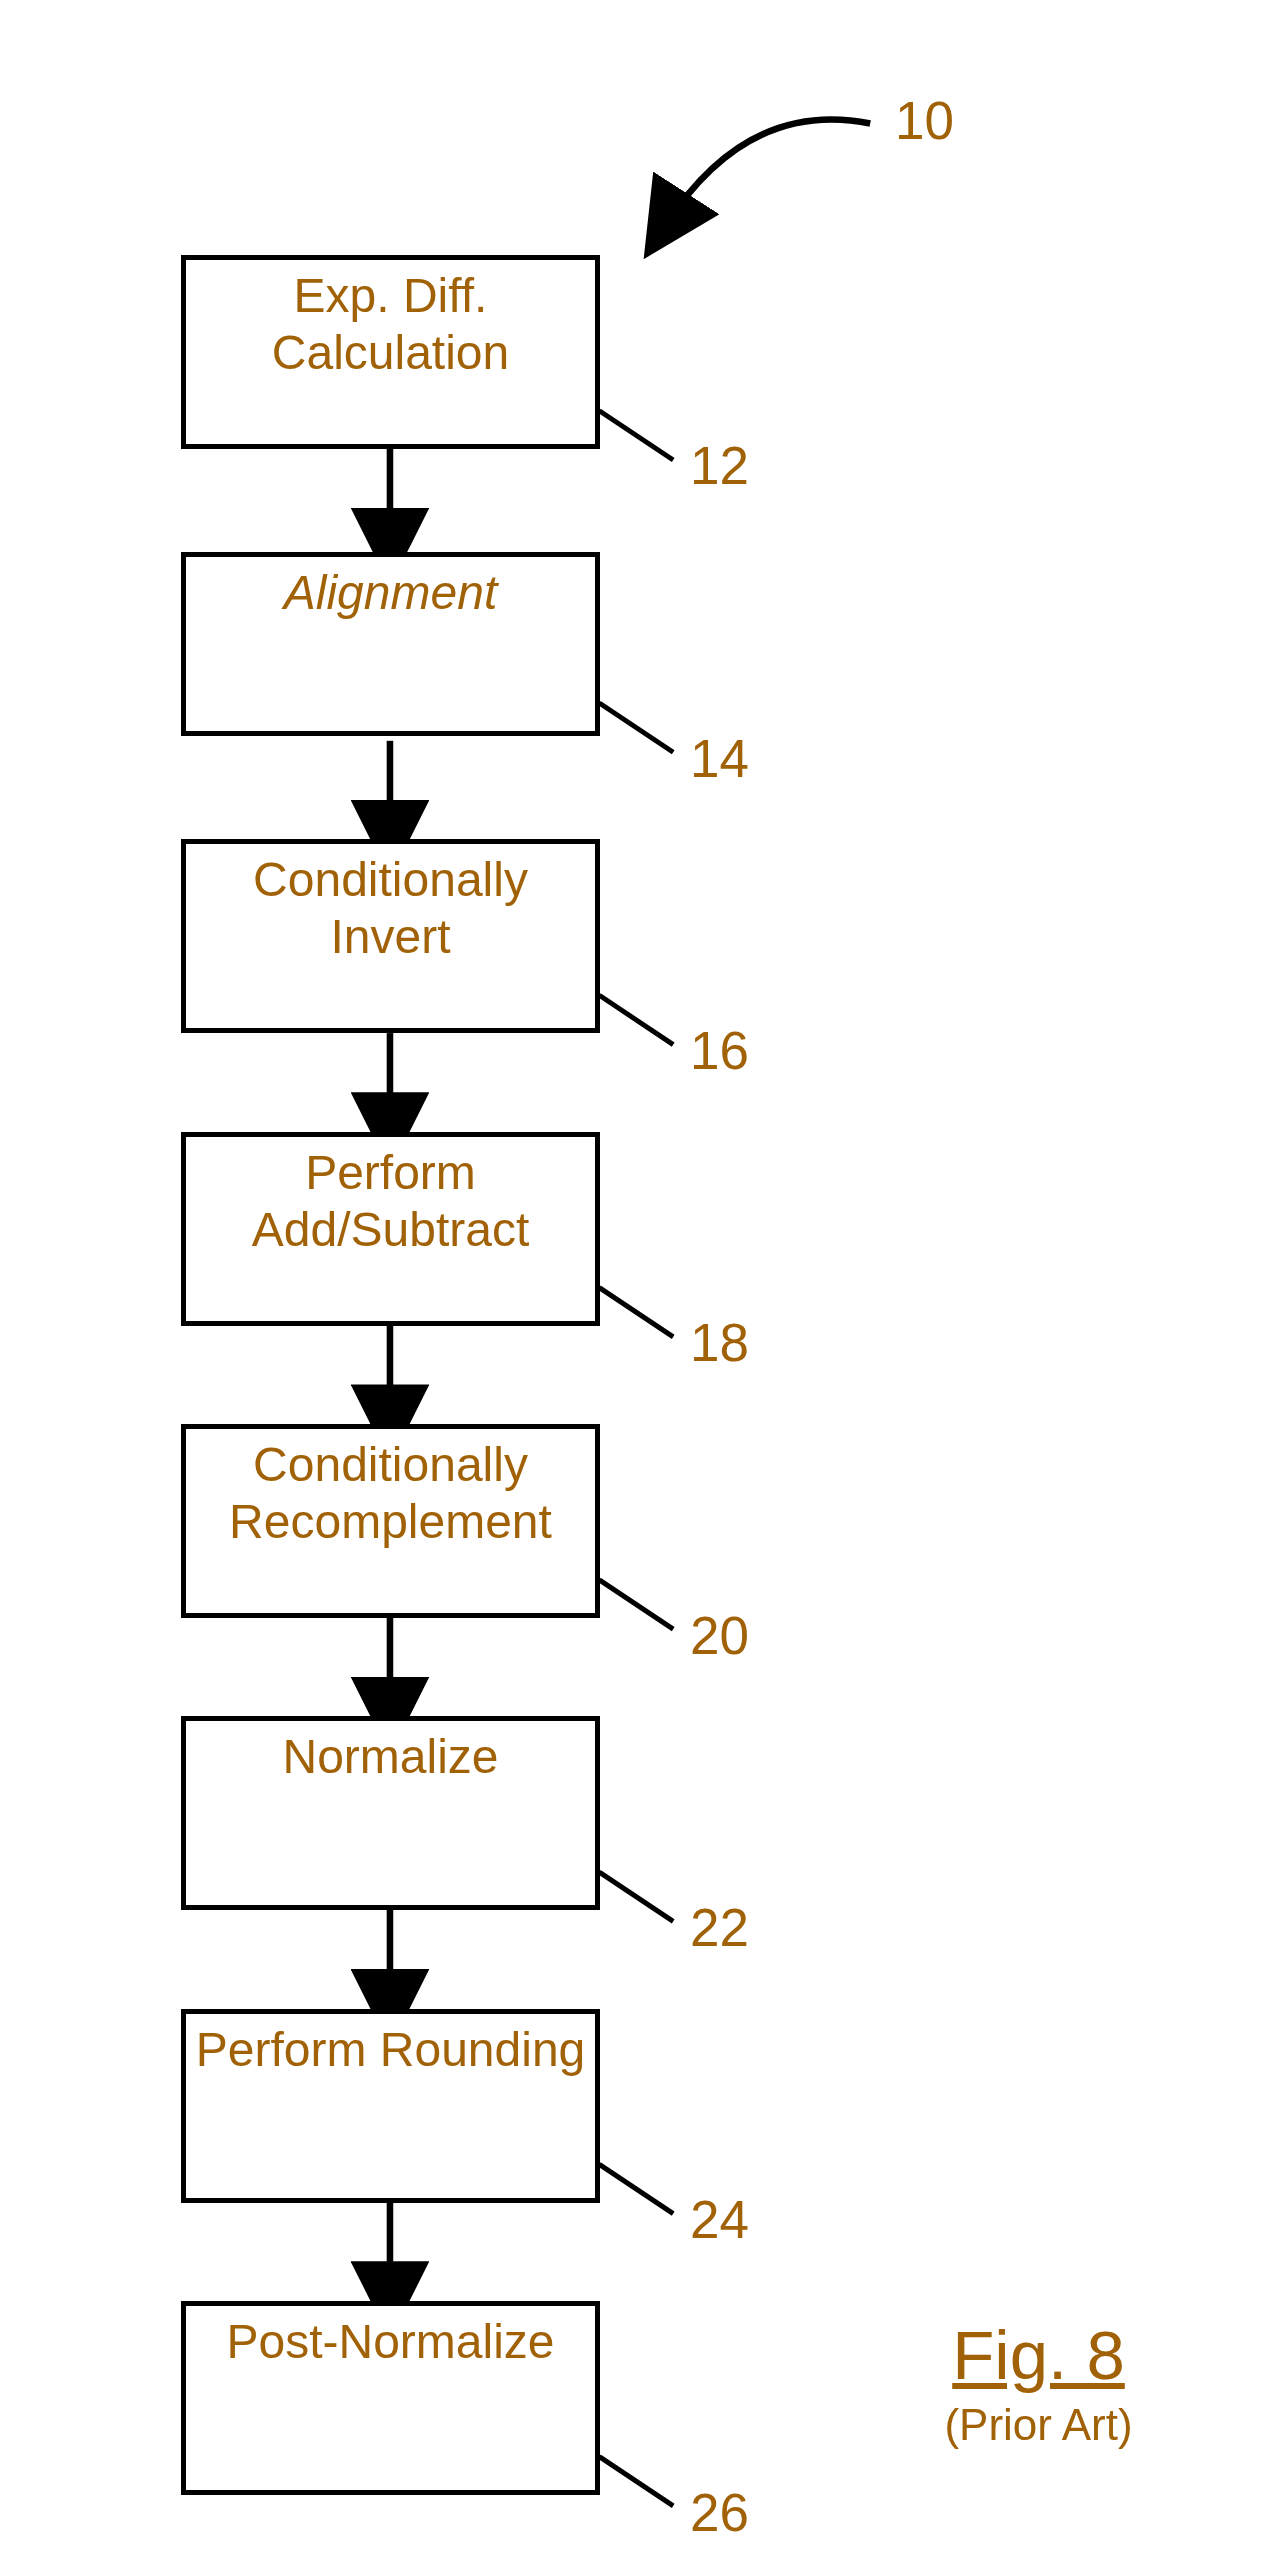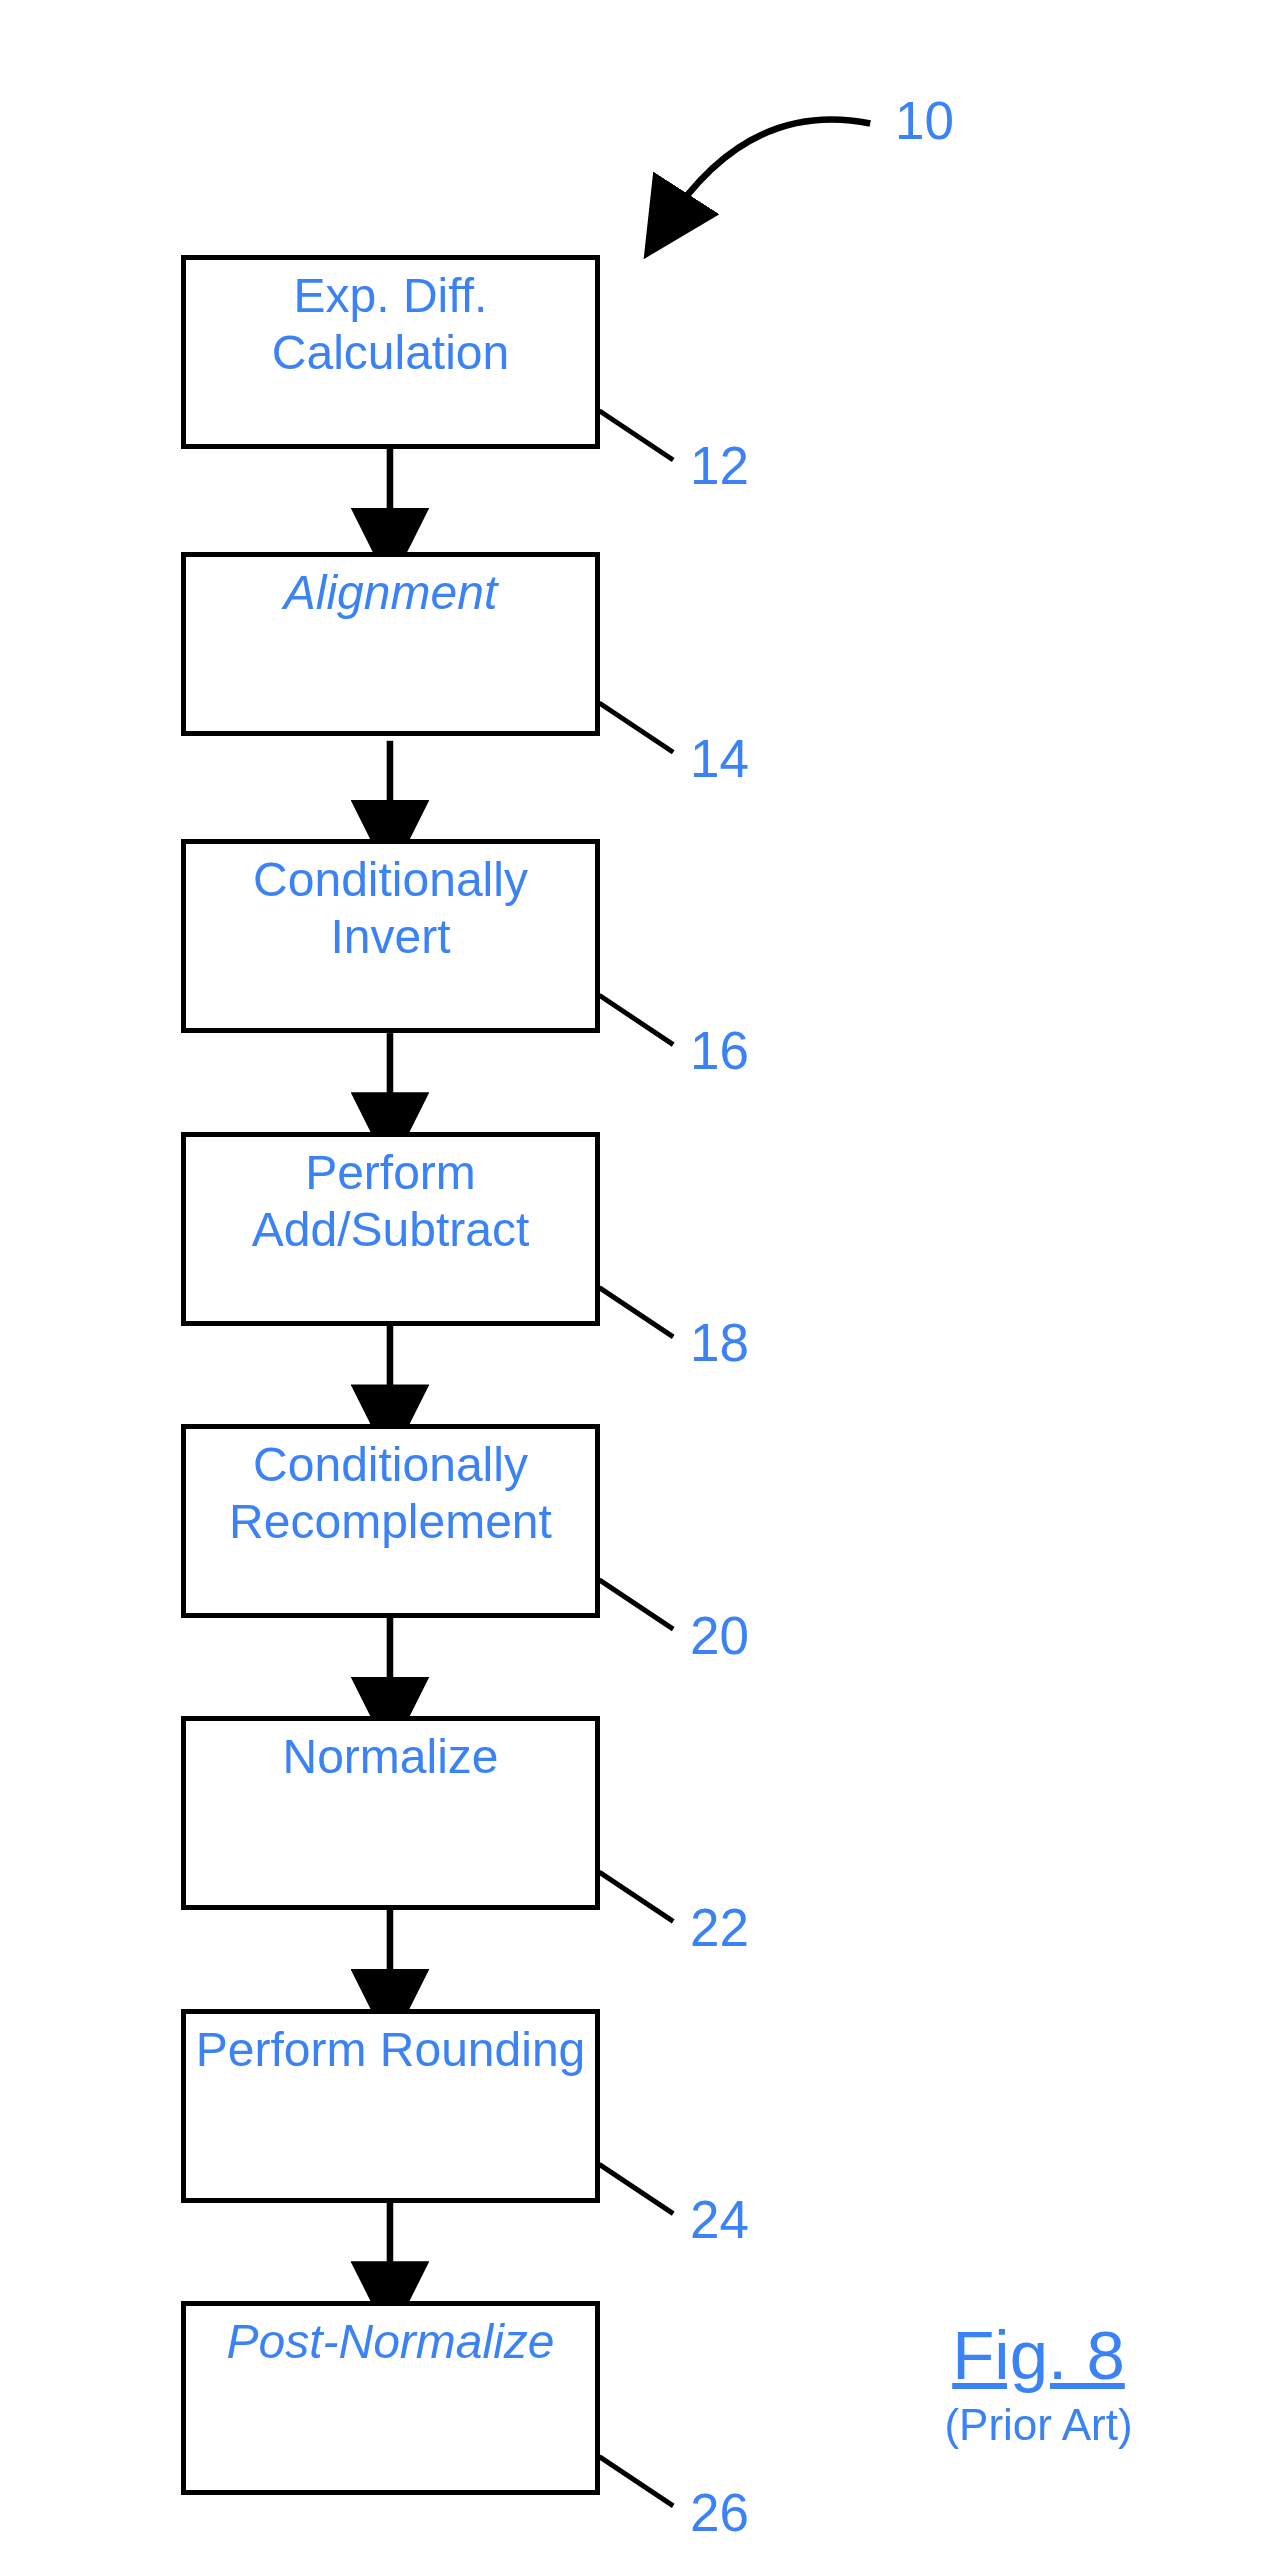--- a/index.html
+++ b/index.html
@@ -5,21 +5,21 @@
   html, body {
     margin: 0;
     padding: 0;
     background: #fff;
   }
   #stage {
     position: relative;
     width: 1284px;
     height: 2576px;
     font-family: Arial, Helvetica, sans-serif;
-    color: #3b82f6;
+    color: #a16207;
   }
   .box {
     position: absolute;
     border: 5px solid #000;
     background: #fff;
     display: flex;
     align-items: flex-start;
     justify-content: center;
     text-align: center;
     font-size: 48px;
@@ -122,21 +122,21 @@
     <span style="white-space:pre-line;">Normalize</span>
   </div>
   <div class="num" style="left:690px; top:1897px;">22</div>
 
   <div class="box" style="left:181px; top:2009px; width:419px; height:194px;">
     <span style="white-space:pre-line;">Perform Rounding</span>
   </div>
   <div class="num" style="left:690px; top:2189px;">24</div>
 
   <div class="box" style="left:181px; top:2301px; width:419px; height:194px;">
-    <span style="white-space:pre-line;font-style:italic;">Post-Normalize</span>
+    <span style="white-space:pre-line;">Post-Normalize</span>
   </div>
   <div class="num" style="left:690px; top:2482px;">26</div>
 
   <div class="figlabel" style="left:862px; top:2316px; width:353px;">
     <div class="fig">Fig. 8</div>
     <div class="sub">(Prior Art)</div>
   </div>
 
 </div>
 

